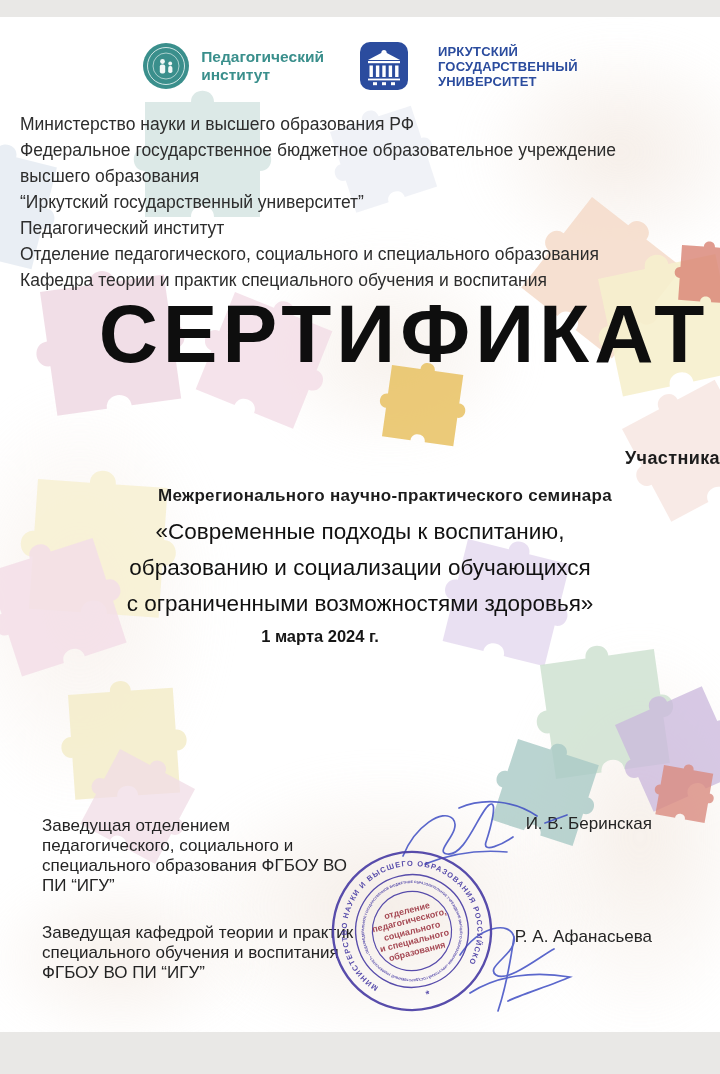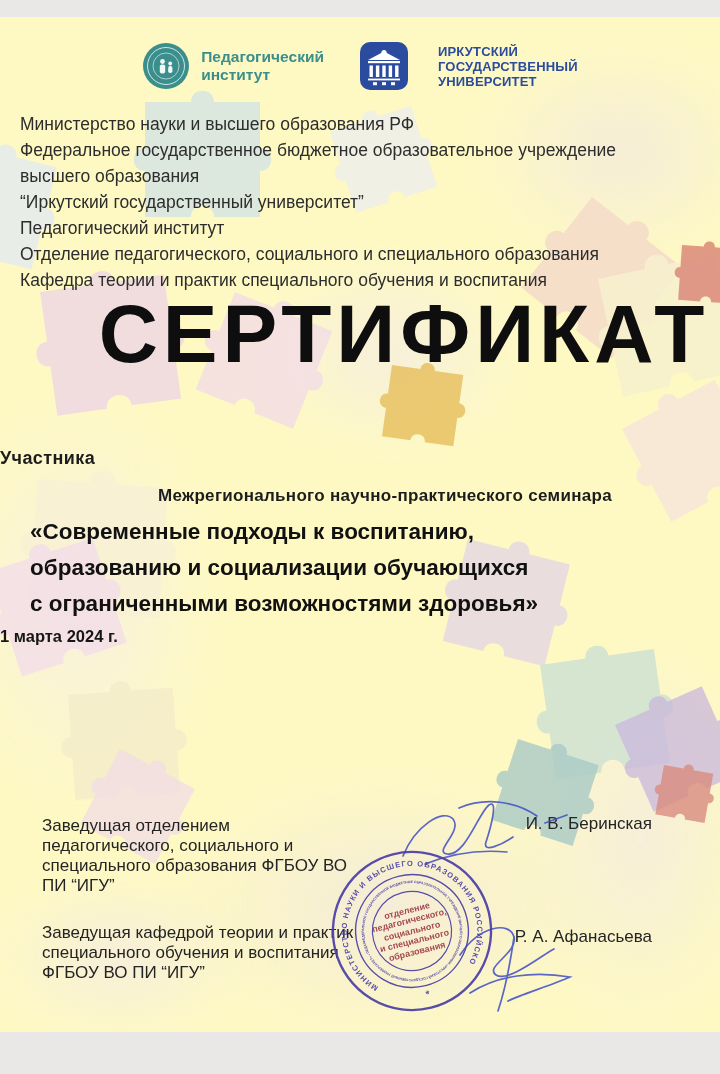--- a/index.html
+++ b/index.html
@@ -5,21 +5,21 @@
   html,body{margin:0;padding:0;}
   body{
     width:720px;height:1074px;
     background:#e9e8e6;
     font-family:"Liberation Sans", sans-serif;
     position:relative;
     overflow:hidden;
   }
   .page{
     position:absolute;left:0;top:17px;width:720px;height:1015px;
-    background:#fef9c3;
+    background:#ffffff;
     overflow:hidden;
   }
   
   .blob{position:absolute;border-radius:50%;filter:blur(16px);opacity:.75;z-index:0;}
   .b1{left:470px;top:20px;width:300px;height:230px;background:radial-gradient(closest-side,#f2e8e0,rgba(242,232,224,0));}
   .b2{left:-60px;top:370px;width:280px;height:430px;background:radial-gradient(closest-side,#f6eee8,rgba(246,238,232,0));}
   .b3{left:250px;top:230px;width:280px;height:210px;background:radial-gradient(closest-side,#f4ece5,rgba(244,236,229,0));}
   .b4{left:170px;top:750px;width:430px;height:280px;background:radial-gradient(closest-side,#f1e7df,rgba(241,231,223,0));}
   .b5{left:510px;top:620px;width:260px;height:400px;background:radial-gradient(closest-side,#f3eae2,rgba(243,234,226,0));}
   .b6{left:-20px;top:850px;width:280px;height:180px;background:radial-gradient(closest-side,#f4ebe4,rgba(244,235,228,0));}
@@ -35,27 +35,27 @@
   .emblem-circle{width:48px;height:48px;}
   .emblem-square{width:48px;height:48px;}
 
   
   .org-header{position:absolute;left:20px;top:94px;width:680px;
     font-size:17.5px;line-height:26px;color:#2d2d2d;font-weight:500;}
 
   .cert-title{position:absolute;left:0;top:270px;width:720px;margin:0;text-align:center;
     font-size:82px;font-weight:700;letter-spacing:5px;color:#0e0e0e;padding-left:44px;}
 
-  .role{position:absolute;left:0;top:431px;width:720px;text-align:left;
+  .role{position:absolute;left:0;top:431px;width:720px;text-align:right;
     font-size:18px;font-weight:600;color:#1c1c1c;letter-spacing:.4px;}
   .event-type{position:absolute;left:0;top:469px;width:720px;text-align:center;
     font-size:17px;font-weight:700;color:#1c1c1c;letter-spacing:.3px;padding-left:25px;}
-  .event-title{position:absolute;left:30px;top:497px;width:660px;text-align:left;
-    font-size:22.5px;line-height:36px;font-weight:700;color:#111;}
-  .event-date{position:absolute;left:0;top:610px;width:624px;text-align:left;
+  .event-title{position:absolute;left:30px;top:497px;width:660px;text-align:center;
+    font-size:22.5px;line-height:36px;font-weight:400;color:#111;}
+  .event-date{position:absolute;left:8px;top:610px;width:624px;text-align:center;
     font-size:16.5px;font-weight:700;color:#161616;}
 
   .recipient{position:absolute;left:100px;top:655px;width:520px;text-align:center;}
   .recipient .name{font-size:25px;font-weight:bold;font-style:italic;color:#0f0f0f;letter-spacing:.3px;}
   .recipient .rule{margin-top:9px;border-top:1px solid #dcdcda;height:0;}
 
   .sig-pos{position:absolute;left:42px;width:312px;font-size:17px;line-height:20px;color:#242424;}
   .sig-pos.one{top:799px;}
   .sig-pos.two{top:906px;}
   .sig-name{position:absolute;right:68px;font-size:17px;color:#242424;text-align:right;}

